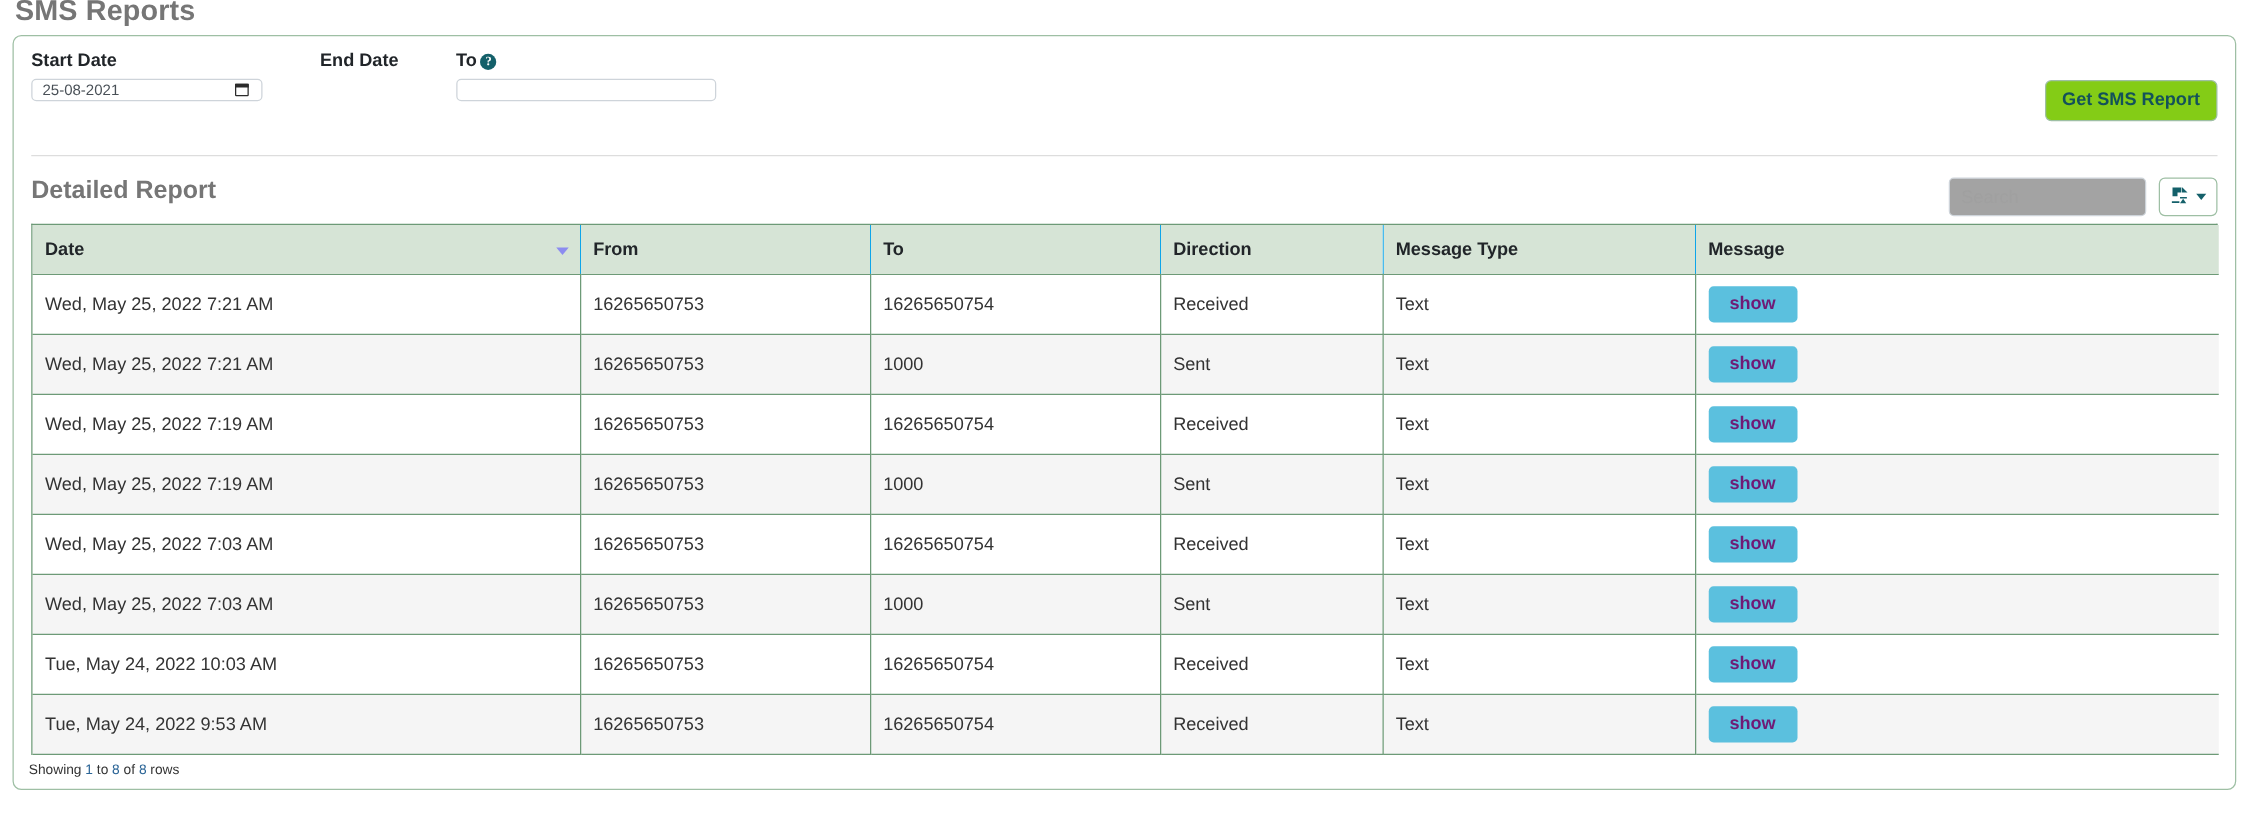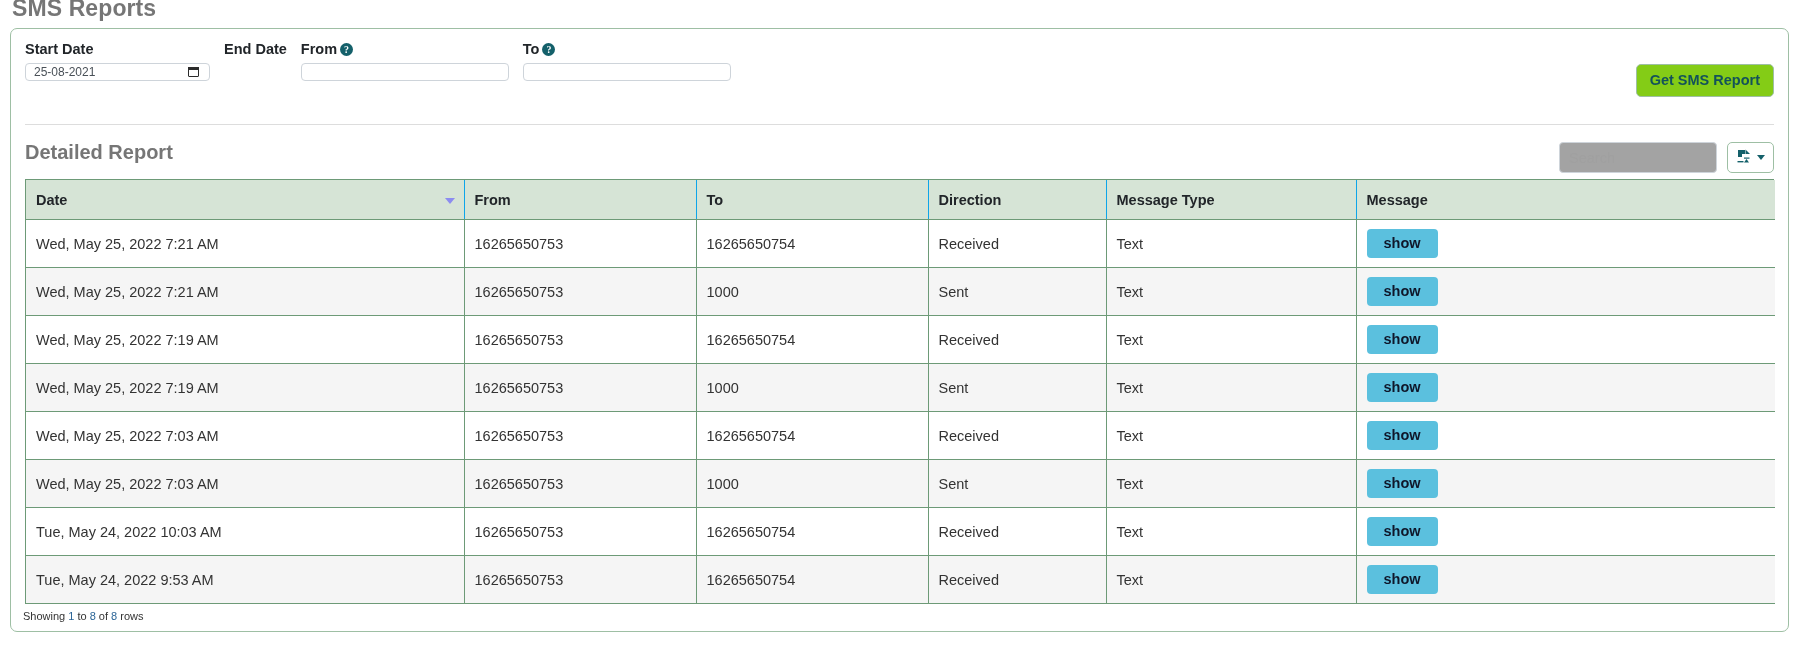--- a/index.html
+++ b/index.html
@@ -46,20 +46,21 @@
 
   
   .filter-bar {
     position: relative;
     height: 76px;
     padding: 12px 14px 0 14px;
   }
   .filter-fields {
     display: flex;
     align-items: flex-start;
+    gap: 32px;
   }
   .field {
     margin-right: 14px;
   }
   .field-label {
     display: block;
     font-size: 14.5px;
     font-weight: bold;
     color: #212529;
     margin-bottom: 6px;
@@ -249,21 +250,21 @@
     width: 0; height: 0;
     border-left: 5px solid transparent;
     border-right: 5px solid transparent;
     border-top: 6px solid #8c8cf0;
   }
 
   .btn-show {
     background: #5bc0de;
     border: none;
     border-radius: 4px;
-    color: #0f172a;
+    color: #701a75;
     font-family: "Liberation Sans", sans-serif;
     font-weight: bold;
     font-size: 14.5px;
     padding: 6px 17px;
     cursor: pointer;
     line-height: 17px;
   }
 
   
   col.c-date { width: 438px; }
@@ -298,26 +299,20 @@
         <div class="input-box w-date">
           <span class="date-text">25-08-2021</span>
           <span class="cal-icon"></span>
         </div>
       </div>
 
       <div class="field">
         <label class="field-label">End Date</label>
       </div>
 
-      <div class="field">
-        <label class="field-label">
-          <span>From</span><span class="help-icon">?</span>
-        </label>
-        <input class="input-box w-phone" type="text" value="" placeholder="" style="">
-      </div>
 
       <div class="field">
         <label class="field-label">
           <span>To</span><span class="help-icon">?</span>
         </label>
         <input class="input-box w-phone" type="text" value="" placeholder="" style="">
       </div>
 
     </div>
 

